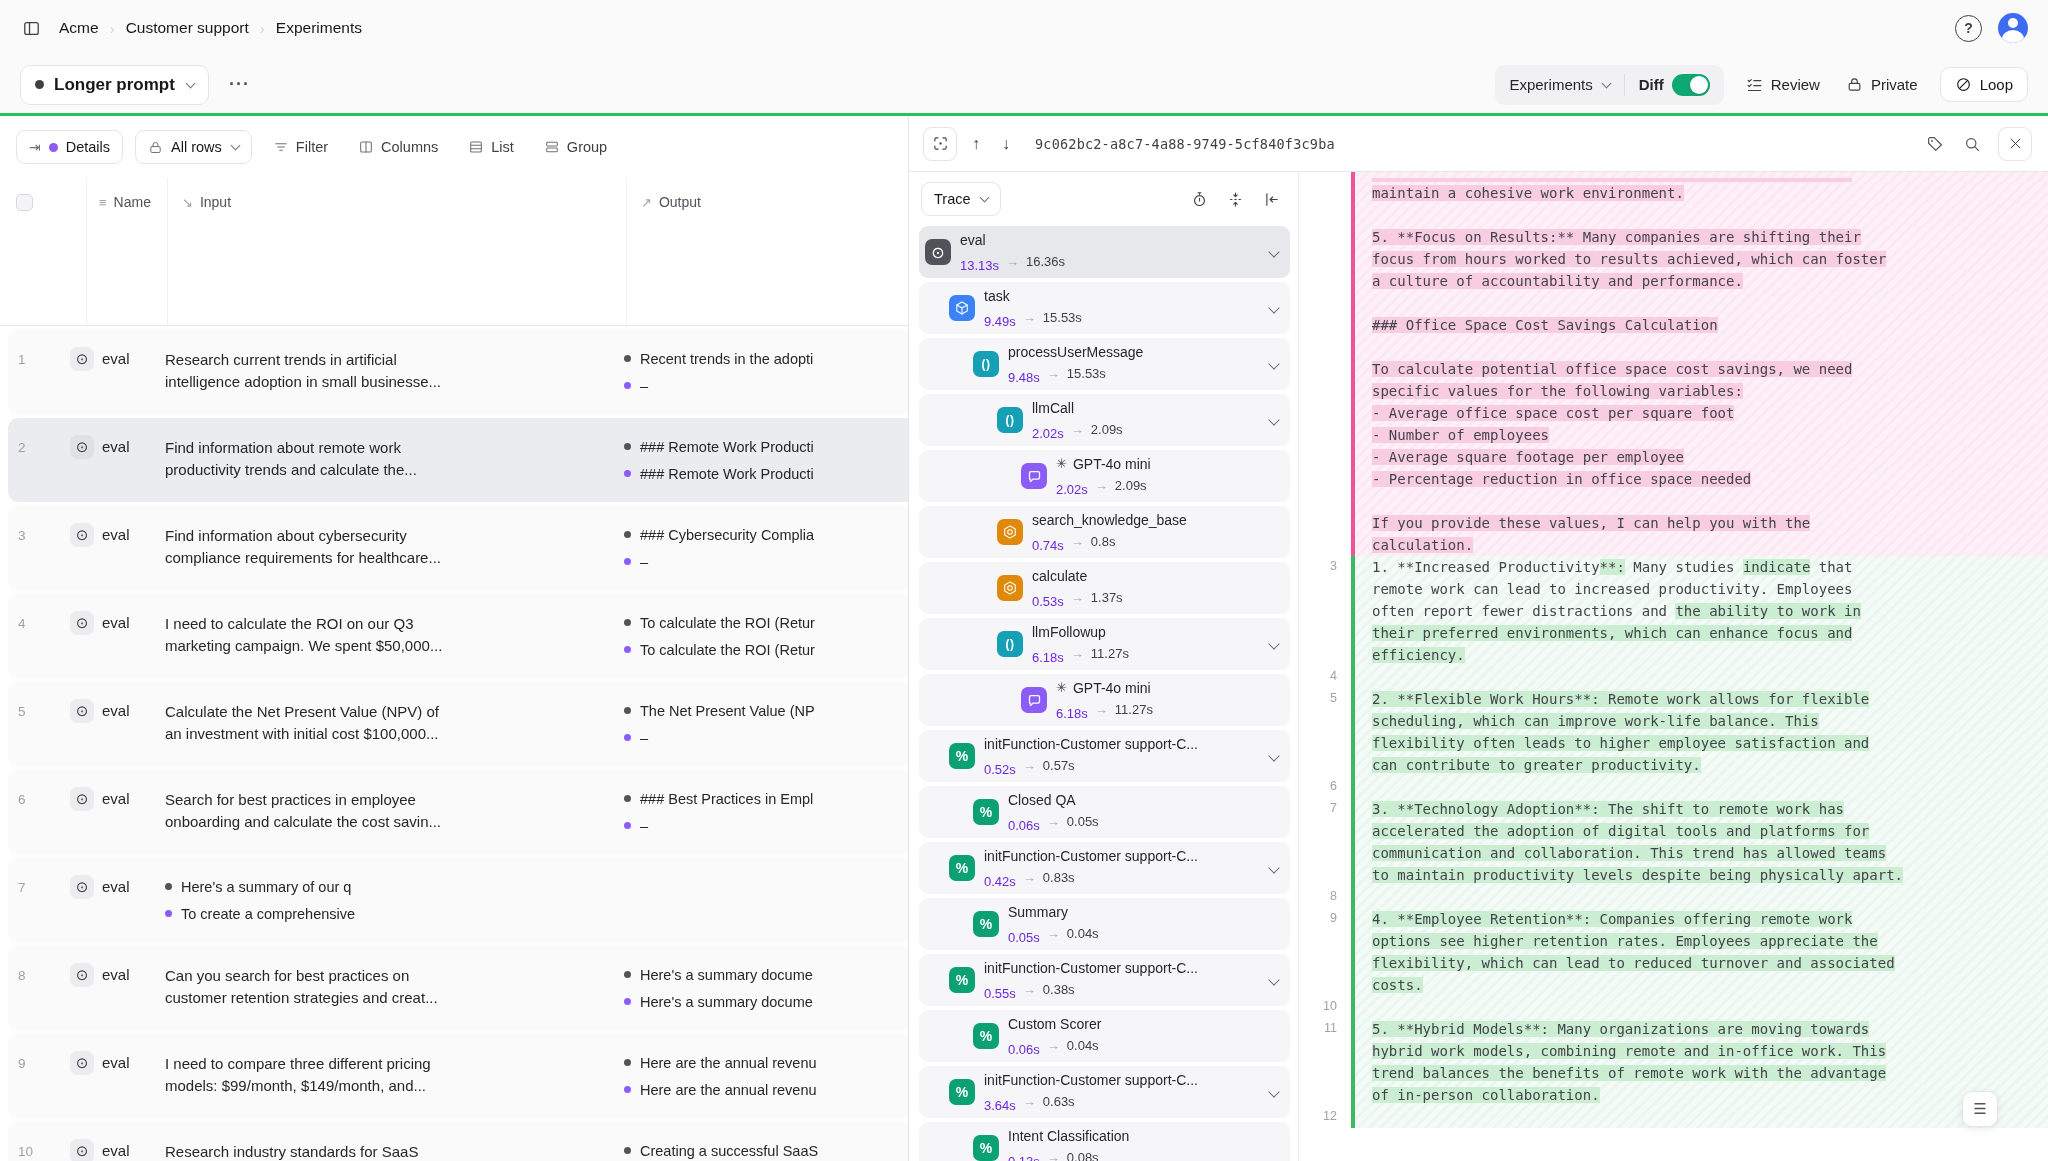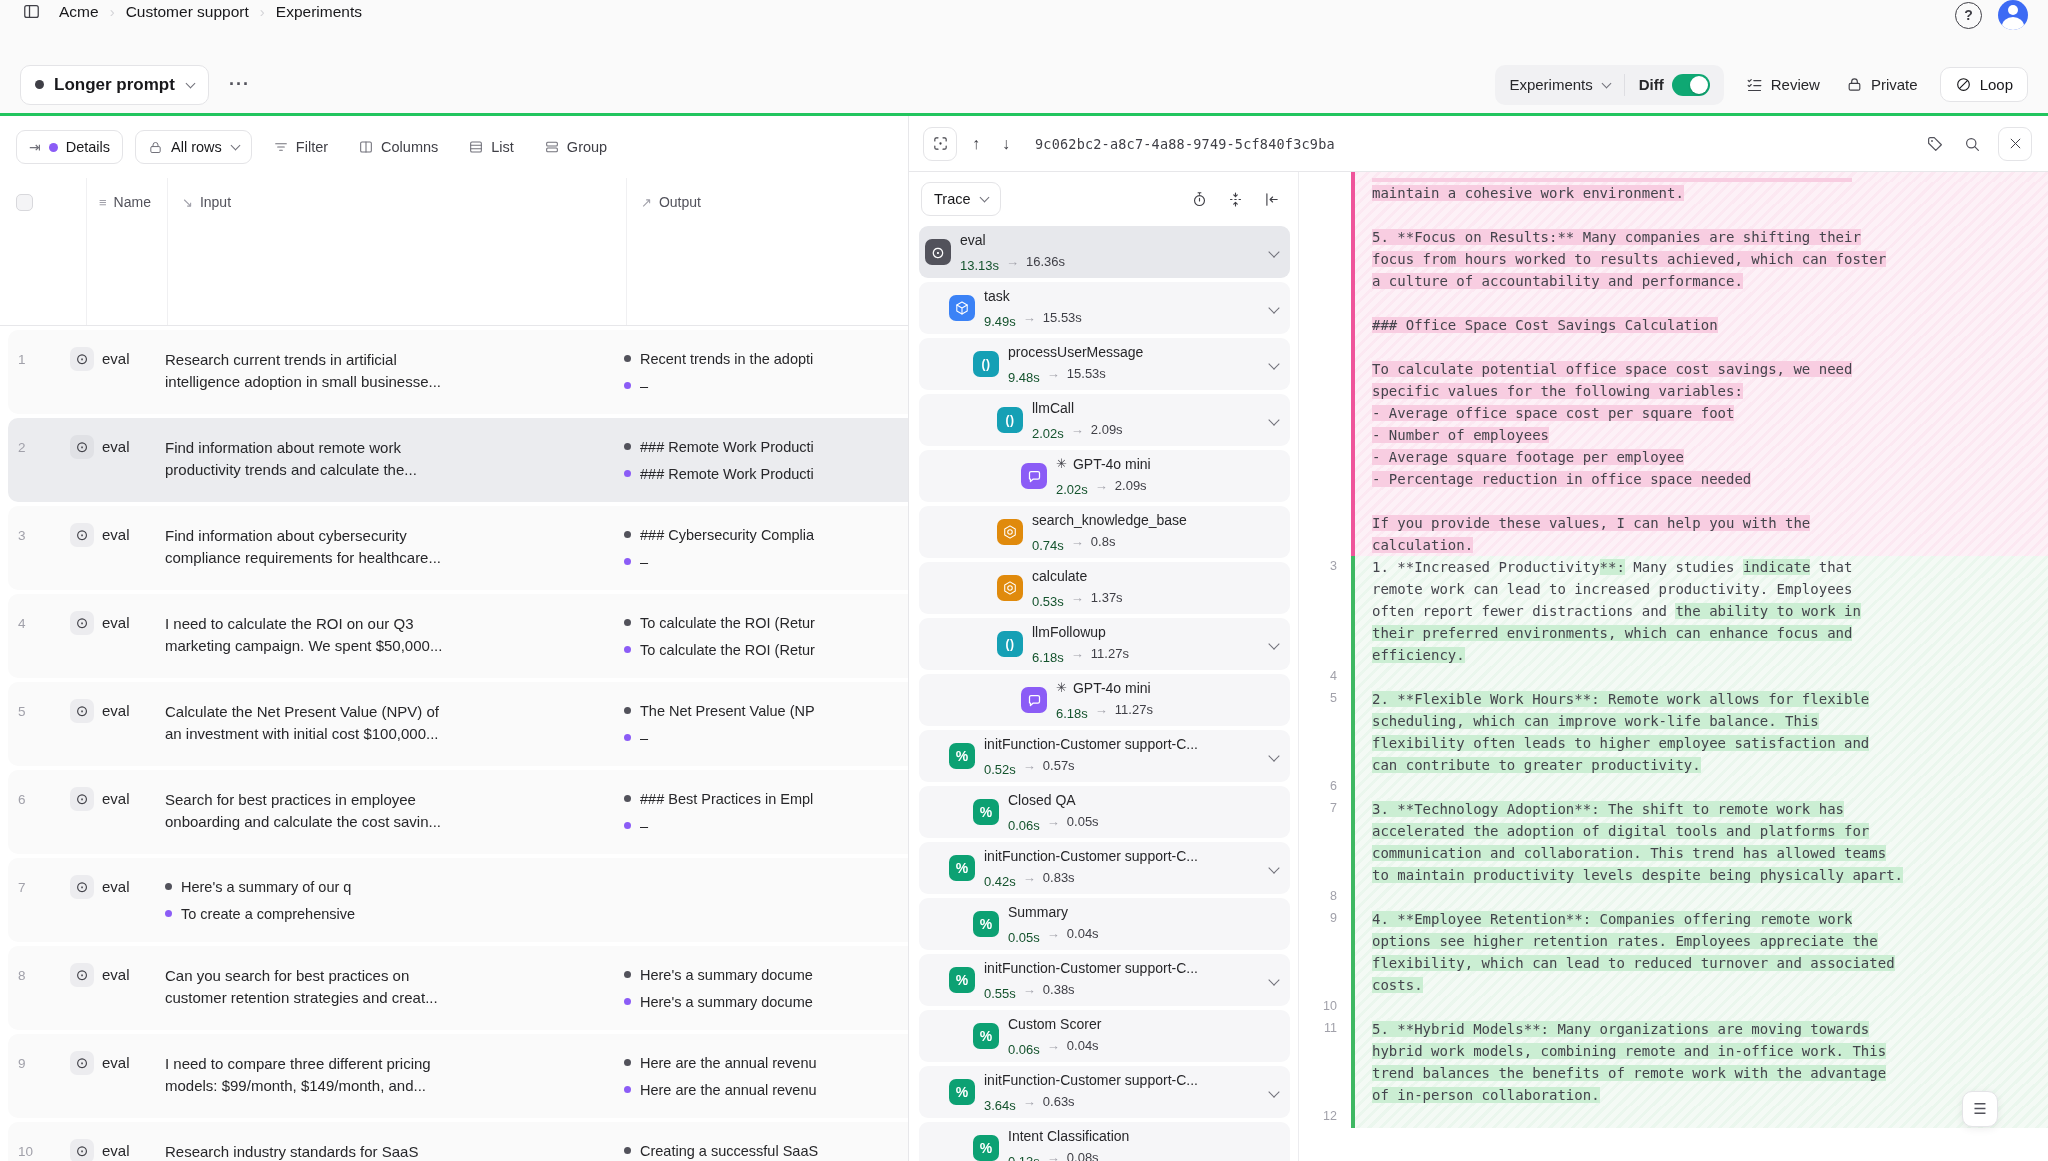--- a/index.html
+++ b/index.html
@@ -2,21 +2,21 @@
 <html><head>
 <meta charset="utf-8">
 <style>
   * { margin:0; padding:0; box-sizing:border-box; }
   html,body { width:2048px; height:1161px; }
   body { font-family:"Liberation Sans", sans-serif; background:#fafafa; color:#27272a; overflow:hidden; }
   .app { width:2048px; height:1161px; display:flex; flex-direction:column; overflow:hidden; }
   svg.ic { display:block; stroke:currentColor; fill:none; stroke-width:1.6; stroke-linecap:round; stroke-linejoin:round; }
 
   
-  .topbar { height:56px; flex:none; display:flex; align-items:flex-start; justify-content:space-between; padding:0 20px; }
+  .topbar { height:56px; flex:none; display:flex; align-items:center; justify-content:space-between; padding:0 20px; }
   .tb-left { display:flex; align-items:center; gap:16px; }
   .icon-btn { display:inline-flex; align-items:center; justify-content:center; border:none; background:transparent; color:#3f3f46; cursor:pointer; padding:2px; }
   .crumbs { display:flex; align-items:center; gap:11px; font-size:15.5px; font-weight:500; color:#18181b; }
   .crumb { cursor:pointer; }
   .crumb-sep { color:#d4d4d8; font-size:15px; }
   .tb-right { display:flex; align-items:center; gap:16px; }
   .help-btn { width:27px; height:27px; border-radius:50%; border:1.8px solid #3f3f46; color:#3f3f46; font-weight:700; font-size:14px; display:flex; align-items:center; justify-content:center; background:#fff0; }
   .avatar { width:30px; height:30px; border-radius:50%; background:#3d6bf4; position:relative; overflow:hidden; cursor:pointer; }
   .avatar::before { content:""; position:absolute; top:5px; left:10px; width:10px; height:10px; border-radius:50%; background:#fff; }
   .avatar::after { content:""; position:absolute; top:17px; left:4px; width:22px; height:18px; border-radius:50%; background:#fff; }
@@ -96,21 +96,21 @@
   .ic-eval  { background:#52525b; font-size:16px; font-weight:400; }
   .ic-task  { background:#3b82f6; }
   .ic-fn    { background:#15a0b5; font-size:12px; letter-spacing:.5px; }
   .ic-tool  { background:#e08a0c; }
   .ic-llm   { background:#8b5cf6; }
   .ic-score { background:#0ca173; }
   .t-main { margin-left:9px; min-width:0; flex:1; }
   .t-name { font-size:14px; font-weight:500; color:#27272a; white-space:nowrap; overflow:hidden; text-overflow:ellipsis; display:flex; align-items:center; gap:6px; }
   .openai-mark { color:#3f3f46; font-size:13px; font-weight:400; }
   .t-durs { font-size:13px; margin-top:2px; display:flex; align-items:center; gap:7px; }
-  .t-d1 { color:#14532d;margin-top:8px; }
+  .t-d1 { color:#6d28d9;margin-top:8px; }
   .t-arr { color:#a1a1aa; }
   .t-d2 { color:#3f3f46; }
   .chev { width:8px; height:8px; border-right:1.7px solid #71717a; border-bottom:1.7px solid #71717a; transform:rotate(45deg); flex:none; margin-left:8px; }
   .caret { width:7px; height:7px; border-right:1.6px solid #71717a; border-bottom:1.6px solid #71717a; transform:rotate(45deg); margin:-3px 0 0 2px; display:inline-block; }
 
   
   .diff { flex:1; min-width:0; position:relative; overflow:hidden; font-family:"DejaVu Sans Mono", monospace; }
   .d-row { display:flex; height:22px; }
   .d-row.partial { height:10px; }
   .d-gutter { width:52px; flex:none; text-align:right; padding:3px 14px 0 0; font-size:12.5px; color:#a1a1aa; font-family:"Liberation Sans", sans-serif; }

